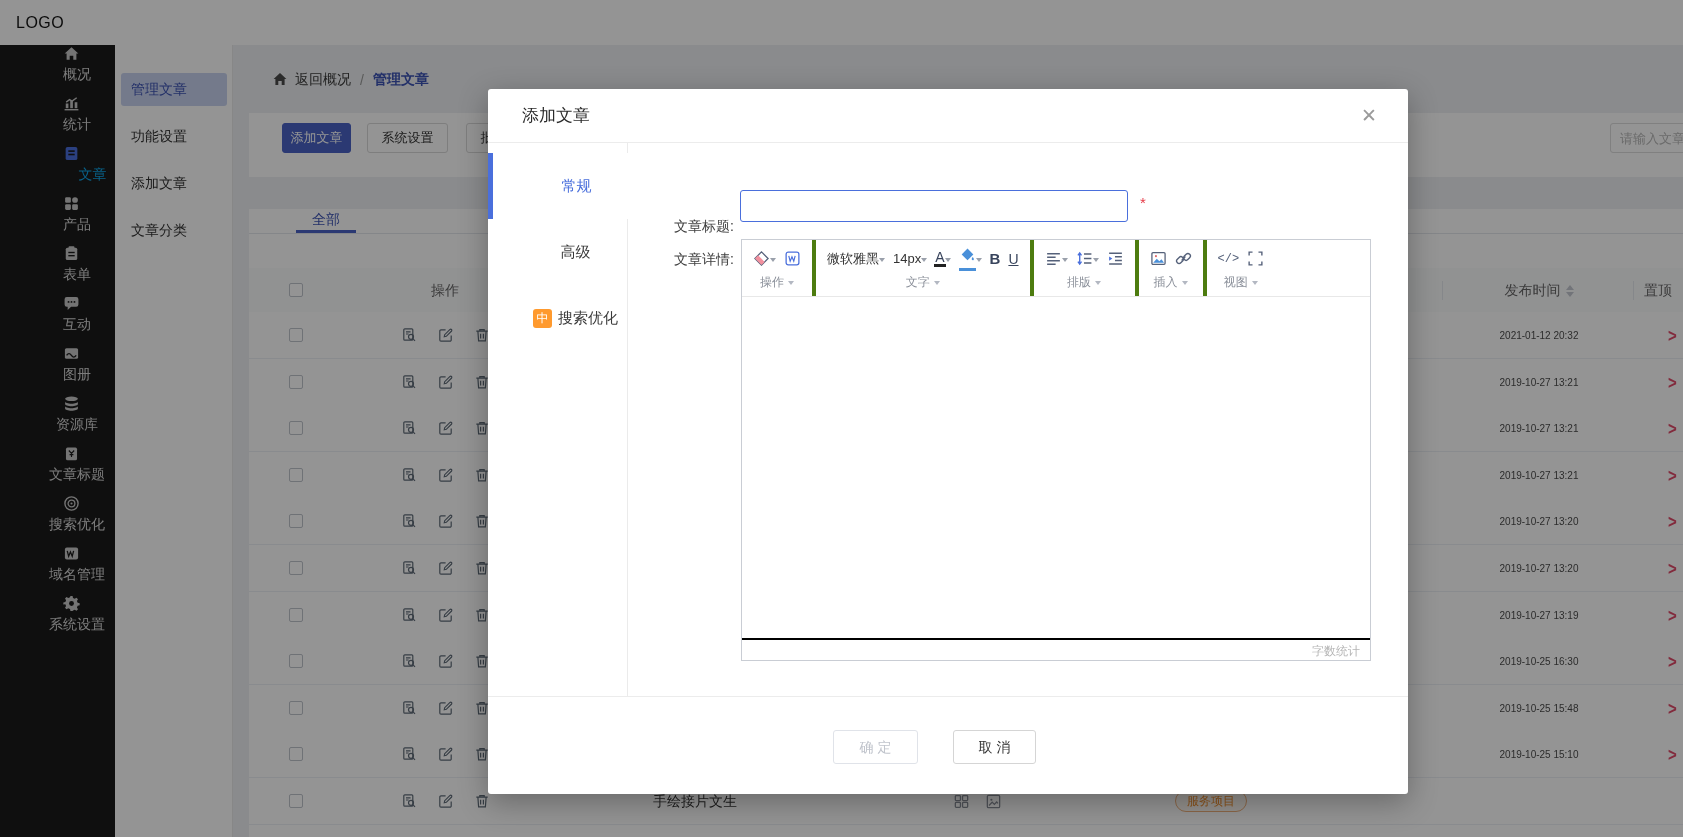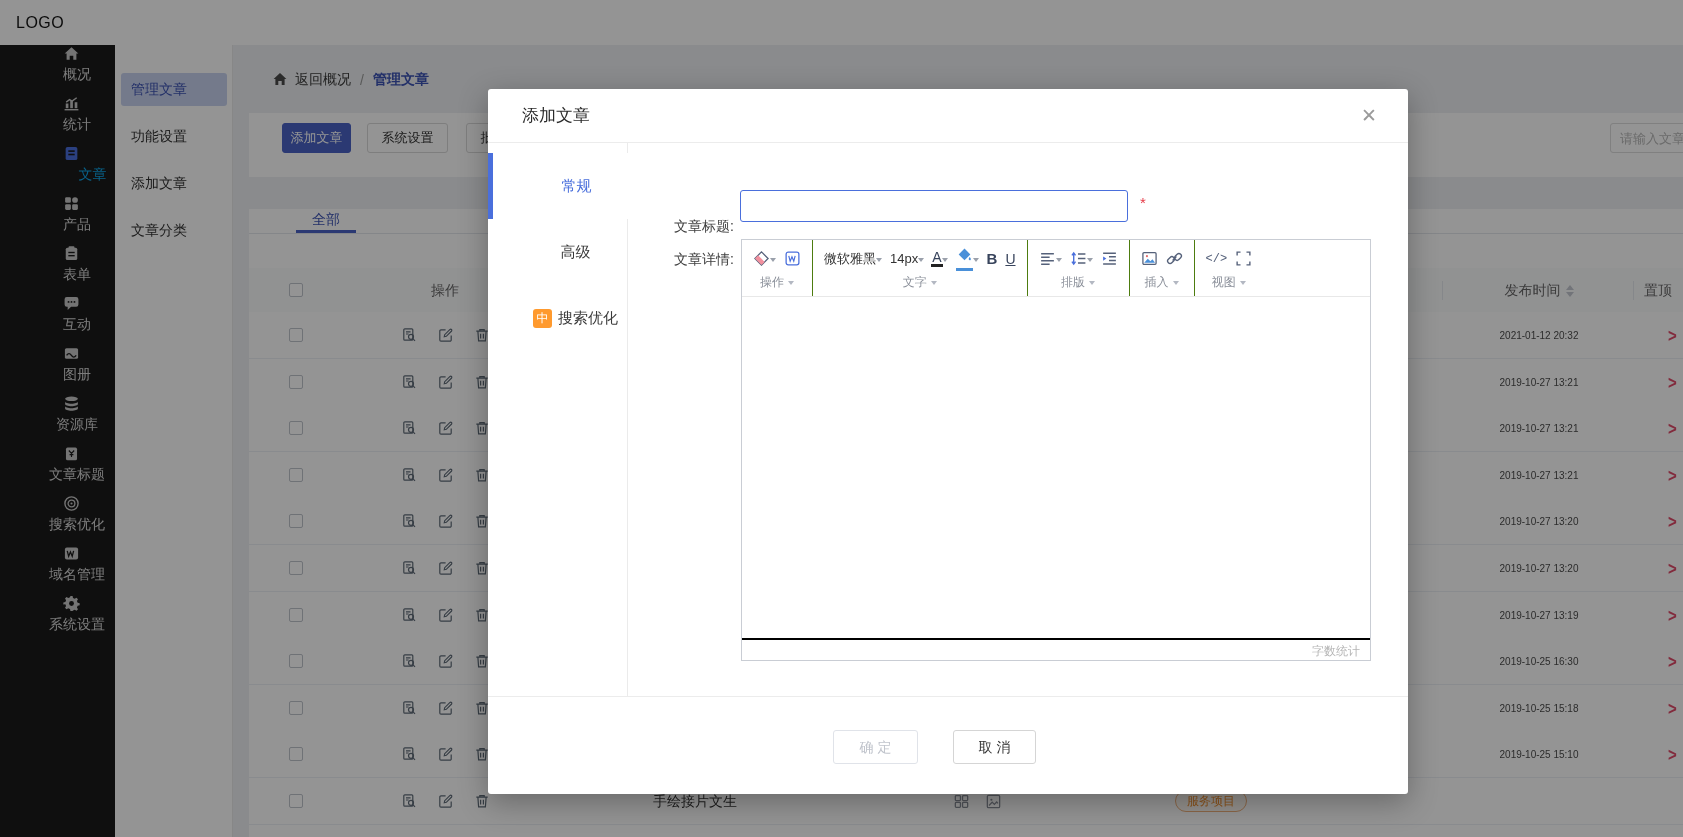--- a/index.html
+++ b/index.html
@@ -86,21 +86,21 @@
 
   .m-form { position:absolute; left:140px; top:0; right:0; bottom:0; }
   .f-label { position:absolute; left:28px; width:78px; text-align:right; font-size:14px; color:#404040; line-height:32px; }
   .lbl-title { top:47px;margin-top:20px; }
   .lbl-detail { top:100px; }
   .f-input { position:absolute; left:112px; top:47px; width:388px; height:32px; border:1px solid #4a6fdc; border-radius:3px; padding:0 8px; font-size:14px; color:#333; outline:none; }
   .f-star { position:absolute; left:512px; top:51px; color:#e63946; font-size:15px; }
 
   .editor { position:absolute; left:113px; top:96px; width:630px; height:422px; border:1px solid #c9cdd4; }
   .ed-toolbar { display:flex; height:57px; border-bottom:1px solid #e8e8e8; }
-  .ed-group { display:flex; flex-direction:column; padding:5px 11px 0; border-right:1px solid #4d7c0f; }
+  .ed-group { display:flex; flex-direction:column; padding:5px 11px 0; border-right:4px solid #4d7c0f; }
   .ed-group:last-child { border-right:none; }
   .ed-icons { display:flex; align-items:center; gap:8px; height:27px; }
   .ed-label { height:20px; display:flex; align-items:center; justify-content:center; font-size:12px; color:#8a8f99; cursor:pointer; }
   .caret { width:0; height:0; border:3.5px solid transparent; border-top:4.5px solid #9aa0ab; margin-top:5px; }
   .ed-label .caret { margin-top:4px; margin-left:4px; border-top-color:#b3b8c2; }
   .tool { display:flex; align-items:center; cursor:pointer; color:#55617a; }
   .tool svg { width:17px; height:17px; }
   .tool-select { font-size:13px; color:#333; }
   .tool-b { font-weight:bold; font-size:15px; color:#38445c; }
   .tool-u { font-size:14px; text-decoration:underline; color:#38445c; }
@@ -413,21 +413,21 @@
                 <circle cx="10" cy="9.8" r="2.5"></circle>
                 <path d="M11.8 11.6l2.2 2.2"></path>
               </svg></span>
             <span class="op-ico" style="left: 189px;"><svg viewBox="0 0 16 16" fill="none" stroke="currentColor" stroke-width="1.2">
                 <path d="M13.2 8.6V13a1.2 1.2 0 0 1-1.2 1.2H3A1.2 1.2 0 0 1 1.8 13V4A1.2 1.2 0 0 1 3 2.8h4.6"></path>
                 <path d="M6.3 9.7l2-.4 5.3-5.3a1.15 1.15 0 0 0-1.6-1.6L6.7 7.7z"></path>
               </svg></span>
             <span class="op-ico" style="left: 225px;"><svg viewBox="0 0 16 16" fill="none" stroke="currentColor" stroke-width="1.2">
                 <path d="M2.3 4.2h11.4M5.8 4V2.6h4.4V4M3.9 4.4l.7 9.4h6.8l.7-9.4M6.6 6.8v4.6M9.4 6.8v4.6"></path>
               </svg></span>
-            <span class="row-date">2019-10-25 15:18</span>
+            <span class="row-date">2019-10-25 15:48</span>
             <span class="row-arrow">&gt;</span>
           </div>
           <div class="trow" style="top: 522.4px;">
             <span class="ckbox"></span>
             <span class="op-ico" style="left: 152px;"><svg viewBox="0 0 16 16" fill="none" stroke="currentColor" stroke-width="1.2">
                 <rect x="2.8" y="1.8" width="9" height="11.4" rx="1"></rect>
                 <path d="M5 4.8h4.6M5 7h2.6"></path>
                 <circle cx="10" cy="9.8" r="2.5"></circle>
                 <path d="M11.8 11.6l2.2 2.2"></path>
               </svg></span>

